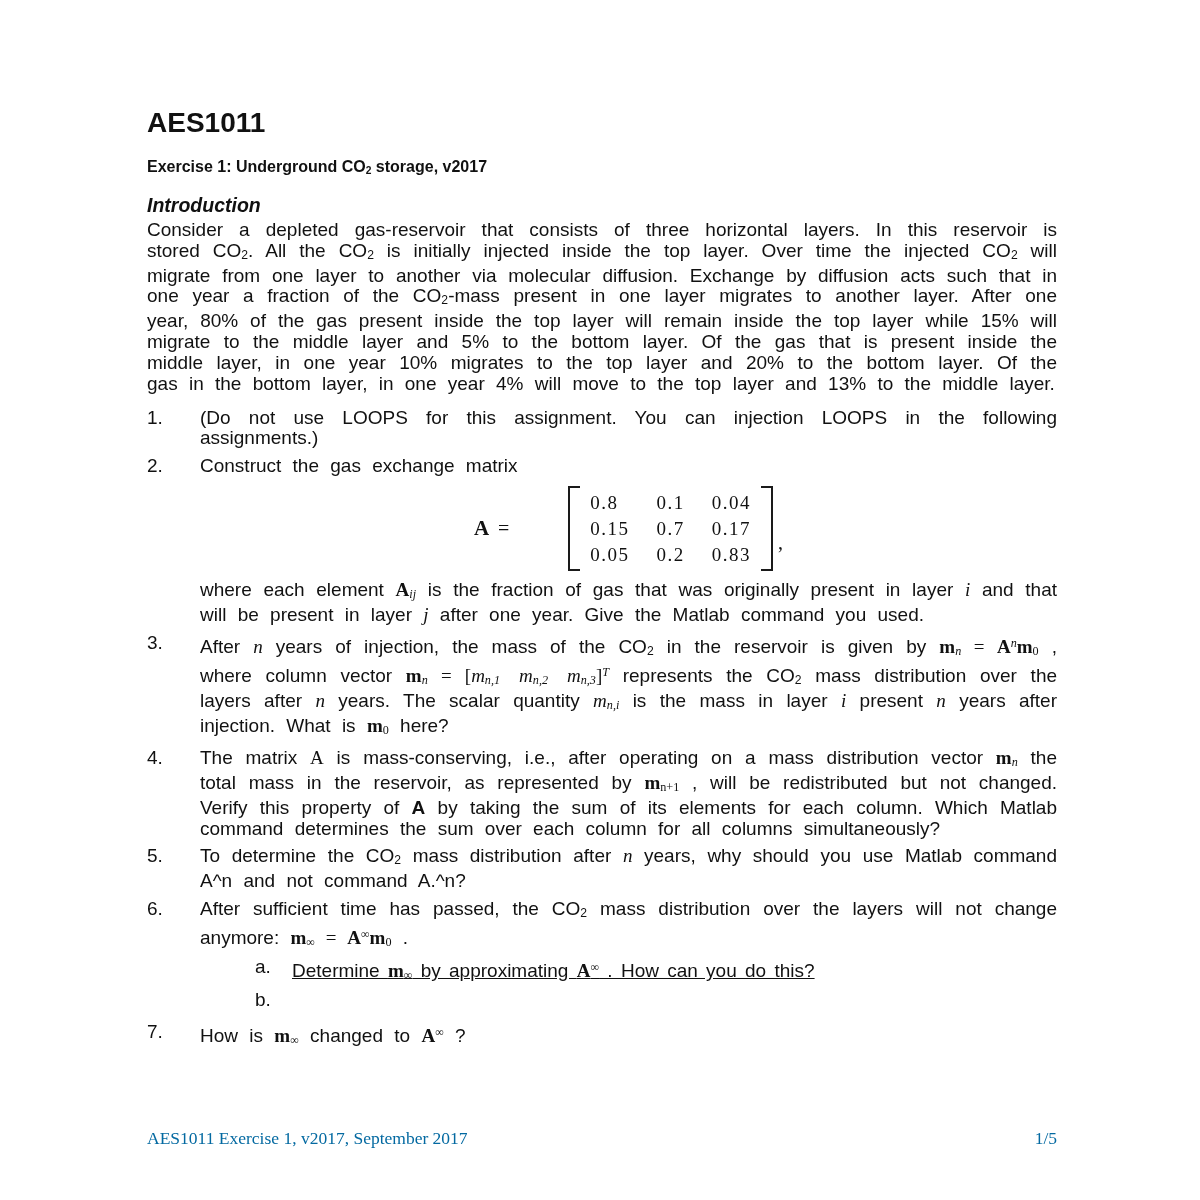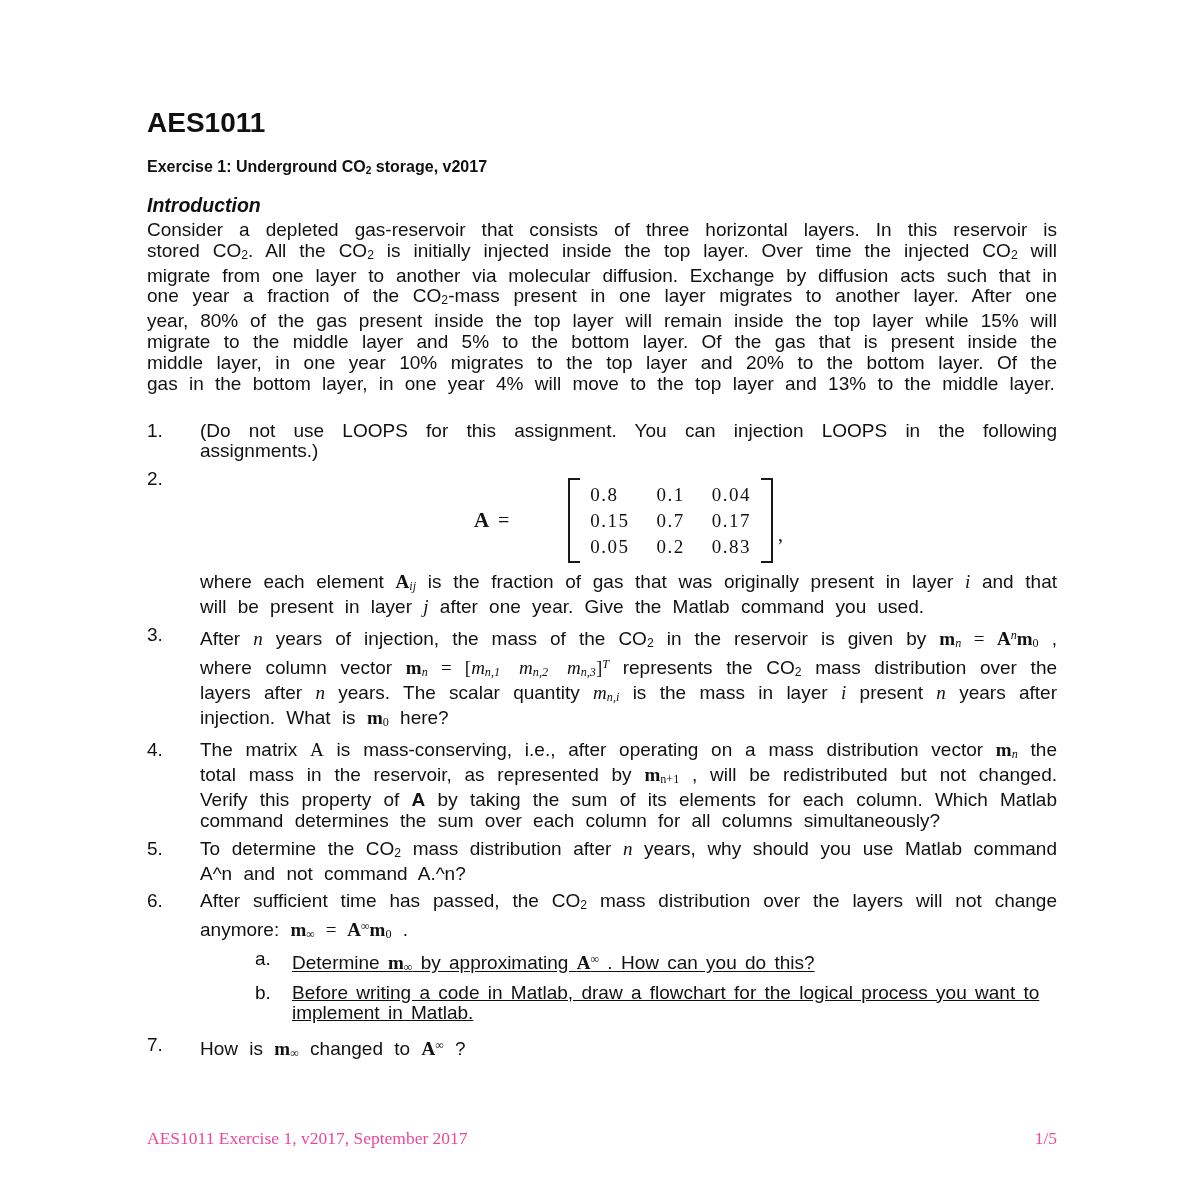--- a/index.html
+++ b/index.html
@@ -25,21 +25,21 @@
     font-size:16px;line-height:26px;font-weight:bold;
     margin:0 0 11px 0;
   }
   .sec-head{
     font-size:19.5px;line-height:21px;
     font-weight:bold;font-style:italic;
     margin:0 0 4px 0;
   }
   .sec-head.tasks{margin:9px 0 7px 0;}
   .para{
-    margin:0 0 26px 0;
+    margin:0 0 13px 0;
     text-align:justify;
     word-spacing:6px;
   }
   
   .li{display:flex;margin-bottom:7px;}
   .li .num{flex:0 0 53px;}
   .li .txt{flex:1;text-align:justify;word-spacing:6px;}
   .li .txt .block{margin:0;}
   
   .sub{margin-top:4px;}
@@ -74,21 +74,21 @@
   .r-sub{font-size:0.64em;vertical-align:-0.18em;letter-spacing:0;}
   .r-sup{font-size:0.64em;vertical-align:0.5em;letter-spacing:0;}
   .r-m{font-family:"Liberation Serif",serif;}
   .r-mi{font-family:"Liberation Serif",serif;font-style:italic;}
   .r-mb{font-family:"Liberation Serif",serif;font-weight:bold;}
   
   .footer{
     position:absolute;left:147px;right:143px;top:1128px;
     display:flex;justify-content:space-between;
     font-family:"Liberation Serif",serif;
-    font-size:17.5px;color:#ec4899;
+    font-size:17.5px;color:#0369a1;
   }
 </style>
 </head>
 <body>
 
 <div class="page">
 
   <div class="course-code">AES1011</div>
 
   <div class="doc-title"><span>Exercise 1: Underground CO</span><span class="r-sub">2</span><span> storage, v2017</span></div>
@@ -101,20 +101,21 @@
   <div>
 
     <div class="li">
       <span class="num">1.</span>
       <div class="txt"><span>(Do not use LOOPS for this assignment. You can injection LOOPS in the following assignments.)</span></div>
     </div>
 
     <div class="li">
       <span class="num">2.</span>
       <div class="txt">
+        <div class="block"><span>Construct the gas exchange matrix</span></div>
         <div class="meq">
           <span class="eqA">A</span>
           <span class="rel">=</span>
           <span class="mwrap">
             <span class="mbrk mbrk-l"></span>
             <span class="mgrid">
               <span>0.8</span>
               <span>0.1</span>
               <span>0.04</span>
               <span>0.15</span>
@@ -151,21 +152,20 @@
       <span class="num">6.</span>
       <div class="txt">
         <div class="block"><span>After sufficient time has passed, the CO</span><span class="r-sub">2</span><span> mass distribution over the layers will not change anymore: </span><span class="r-mb">m</span><span class="r-m r-sub">∞</span><span class="r-m"> = </span><span class="r-mb">A</span><span class="r-m r-sup">∞</span><span class="r-mb">m</span><span class="r-m r-sub">0</span><span> .</span></div>
         <div class="sub">
           <div class="sli">
             <span class="snum">a.</span>
             <div class="stxt"><span>Determine </span><span class="r-mb">m</span><span class="r-m r-sub">∞</span><span> by approximating </span><span class="r-mb">A</span><span class="r-m r-sup">∞</span><span> . How can you do this?</span></div>
           </div>
           <div class="sli">
             <span class="snum">b.</span>
-            <div class="stxt"><span>Before writing a code in Matlab, draw a flowchart for the logical process you want to implement in Matlab.</span></div>
           </div>
         </div>
       </div>
     </div>
 
     <div class="li">
       <span class="num">7.</span>
       <div class="txt"><span>How is </span><span class="r-mb">m</span><span class="r-m r-sub">∞</span><span> changed to </span><span class="r-mb">A</span><span class="r-m r-sup">∞</span><span> ?</span></div>
     </div>
 

